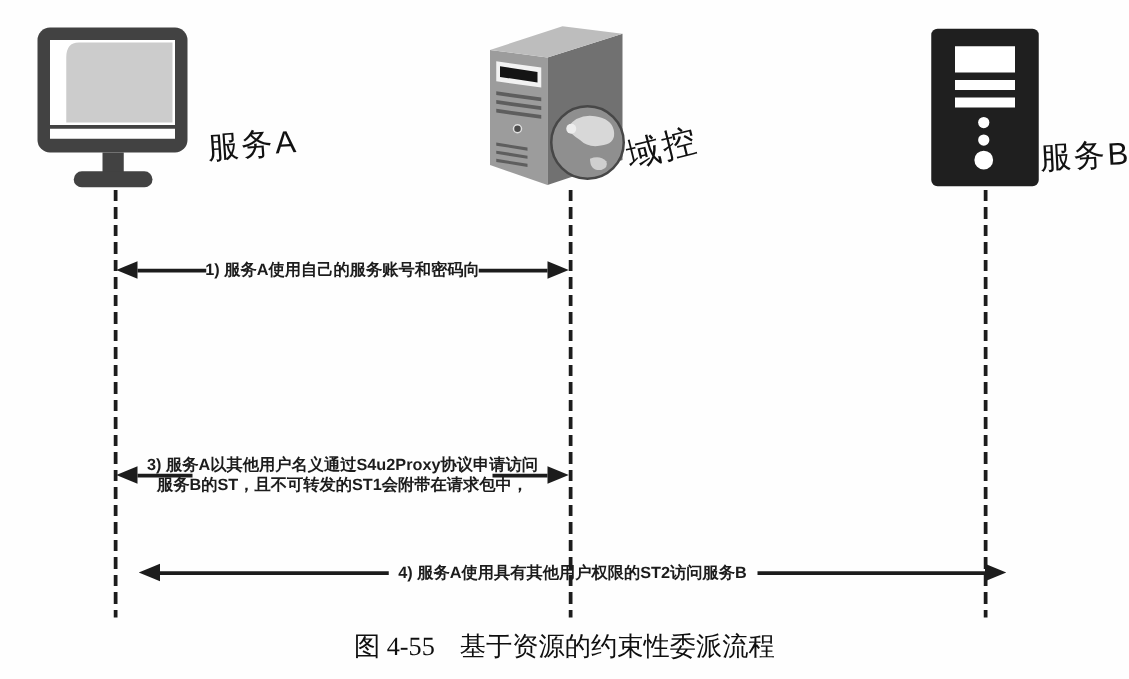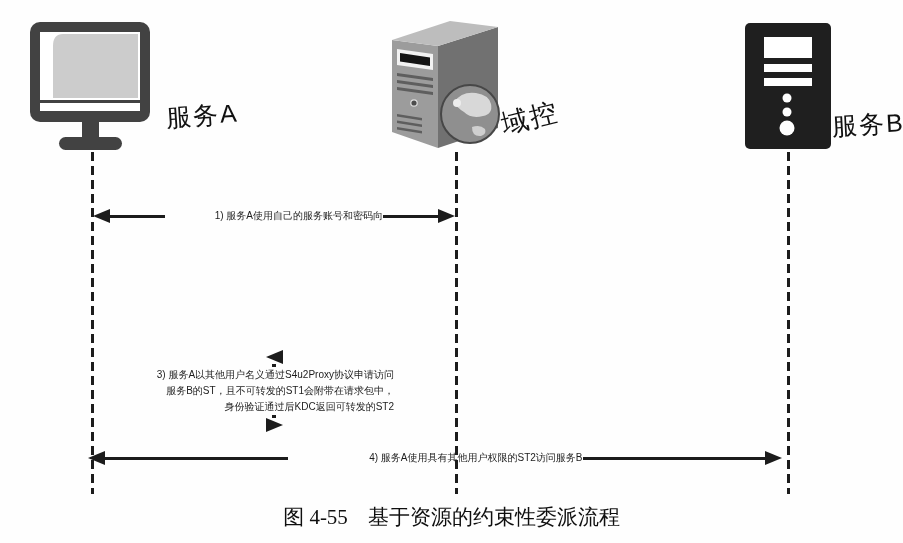--- a/index.html
+++ b/index.html
@@ -52,32 +52,32 @@
     align-items:center;
     transform:translateY(-50%);
   }
   .head{width:0;height:0;flex:0 0 auto;
     border-top:7px solid transparent;border-bottom:7px solid transparent;}
   .head.left{border-right:17px solid var(--ink);}
   .head.right{border-left:17px solid var(--ink);}
   .shaft{height:3px;background:var(--ink);flex:1 1 auto;min-width:4px;}
   .msg-text{
     flex:0 0 auto;
-    display:flex;flex-direction:column;align-items:flex-end;justify-content:center;
-    font-size:10px;line-height:16px;font-weight:normal;
+    display:flex;flex-direction:column;align-items:center;justify-content:center;
+    font-size:13px;line-height:16px;font-weight:bold;
     text-align:center;color:var(--ink);
   }
   .msg-text span{white-space:nowrap;}
   #msg-1{left:93px;top:216px;width:362px;}
   #msg-1 .msg-text{width:218px;}
   #msg-2{left:93px;top:299px;width:362px;}
   #msg-2 .msg-text{width:240px;}
-  #msg-3{left:93px;top:391px;width:362px;flex-direction:column;}
+  #msg-3{left:93px;top:380px;width:362px;}
   #msg-3 .msg-text{width:240px;}
-  #msg-4{left:88px;top:458px;width:694px;}
+  #msg-4{left:111px;top:458px;width:694px;}
   #msg-4 .msg-text{width:295px;}
 
   
   .caption{
     position:absolute;
     left:0;top:503px;width:100%;
     text-align:center;
     font-family:"Liberation Serif","DejaVu Serif",serif;
     font-size:21px;
     color:#0f0f0f;
@@ -144,21 +144,20 @@
     <span class="head right"></span>
   </div>
 
 
   <div id="msg-3" class="msg">
     <span class="head left"></span>
     <span class="shaft"></span>
     <span class="msg-text">
       <span>3) 服务A以其他用户名义通过S4u2Proxy协议申请访问</span>
       <span>服务B的ST，且不可转发的ST1会附带在请求包中，</span>
-      <span>身份验证通过后KDC返回可转发的ST2</span>
     </span>
     <span class="shaft"></span>
     <span class="head right"></span>
   </div>
 
   <div id="msg-4" class="msg">
     <span class="head left"></span>
     <span class="shaft"></span>
     <span class="msg-text">
       <span>4) 服务A使用具有其他用户权限的ST2访问服务B</span>

